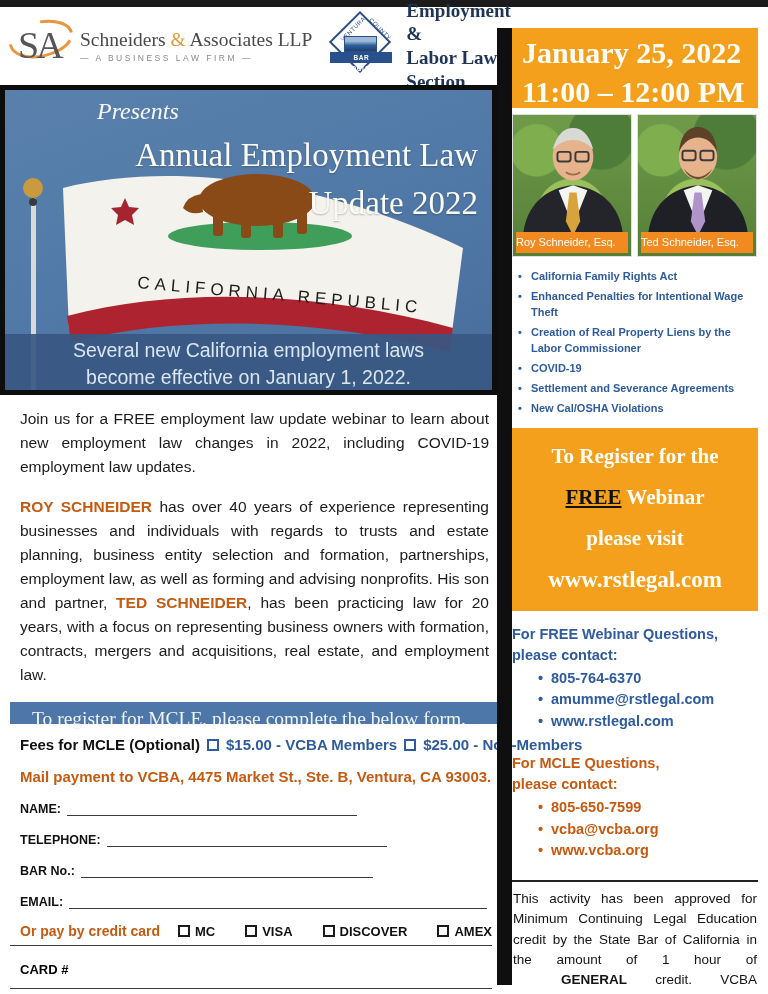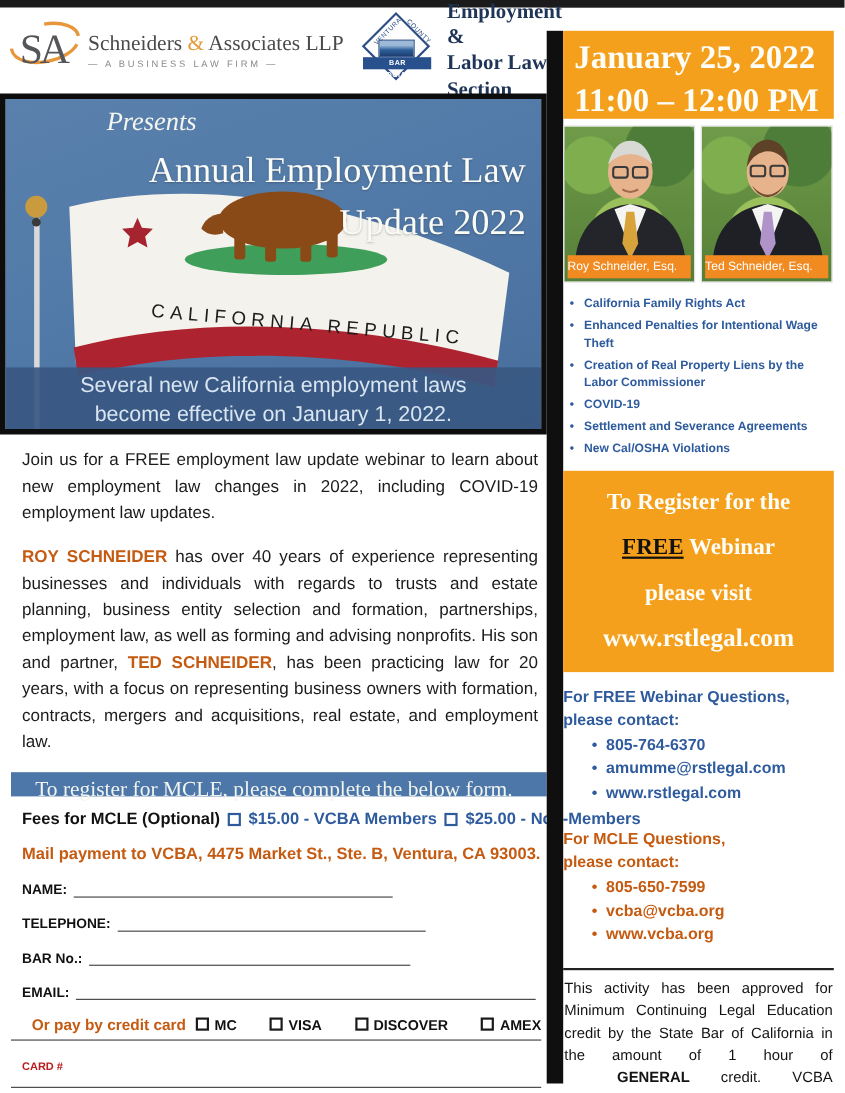--- a/index.html
+++ b/index.html
@@ -54,24 +54,24 @@
   .fees-row { margin:12px 0 0 20px; font-size:15px; font-weight:bold; color:#111; display:flex; align-items:center; gap:7px; white-space:nowrap; }
   .fees-row .blue { color:#2e5b9d; }
   .chk { display:inline-block; width:12px; height:12px; border:2px solid #2e5b9d; background:#fff; flex:0 0 auto; }
   .chk.dark { border-color:#1a1a1a; }
   .mail-line { margin:15px 0 0 20px; font-size:15px; font-weight:bold; color:#c55a11; }
 
   .field { margin:17px 0 0 20px; font-size:12.5px; font-weight:bold; color:#111; display:flex; }
   .field .line { display:inline-block; border-bottom:1.5px solid #3a3a3a; height:14px; margin-left:6px; }
 
   .rule-row { margin:14px 0 0 10px; width:482px; border-bottom:1.5px solid #3a3a3a; padding:0 0 6px 10px; }
-  .cc-row { display:flex; align-items:center; font-size:13px; font-weight:bold; color:#111;text-align:center; }
+  .cc-row { display:flex; align-items:center; font-size:13px; font-weight:bold; color:#111; }
   .cc-label { color:#c55a11; font-size:14px; width:168px; }
   .cc-opt { display:flex; align-items:center; gap:5px; margin-right:30px; }
-  .small-label { font-size:10px; font-weight:bold; color:#b91c1c; }
+  .small-label { font-size:13px; font-weight:bold; color:#000000; }
 
   
   .right-col { position:absolute; left:512px; top:0; width:246px; }
   .date-box { margin-top:28px; height:80px; background:#f4a01c; color:#fdfdf8; font-family:"Liberation Serif", serif;
      font-weight:bold; font-size:30px; line-height:1.3; padding:5px 0 0 10px; }
   .photos { margin-top:6px; display:flex; gap:5px; }
   .photo-card { position:relative; width:120px; height:143px; background:
       radial-gradient(circle at 20% 25%, #7fae4e 0 18%, transparent 19%),
       radial-gradient(circle at 75% 15%, #4e7d3a 0 22%, transparent 23%),
       radial-gradient(circle at 50% 70%, #99c05a 0 30%, transparent 31%),

